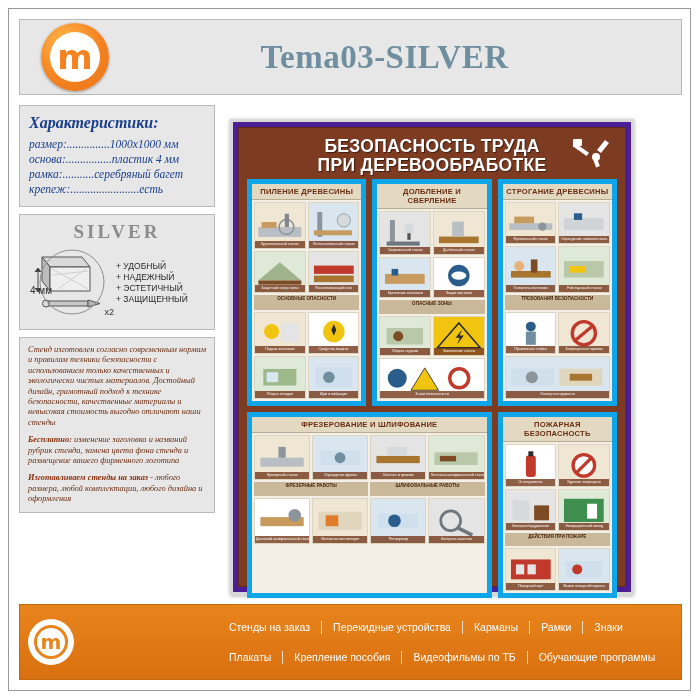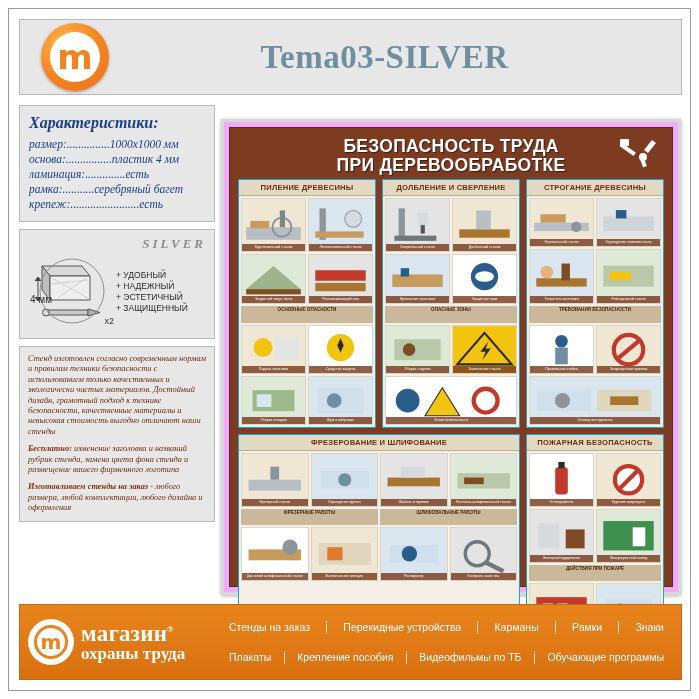--- a/index.html
+++ b/index.html
@@ -81,26 +81,25 @@
     white-space: nowrap; overflow: hidden;
   }
   .char-row .v { font-style: italic; }
 
   .silver-box {
     margin-top: 7px;
     background: #e7e7e7; border: 1px solid #b9b9b9;
     padding: 6px 8px 8px 8px;
   }
   .silver-title {
-    text-align: right;
+    text-align: center;
     font-family: "Liberation Serif", serif;
-    font-size: 13px; font-weight: bold;
+    font-size: 19px; font-weight: bold;
     color: #8c8c8c;
     letter-spacing: 3px;
-    font-style: italic;
   }
   .silver-body { display: flex; margin-top: 4px; }
   .sample { width: 88px; height: 74px; position: relative; }
   .sample svg { position: absolute; left: 0; top: 0; }
   .sample-label {
     position: absolute; left: 2px; top: 38px;
     font-size: 10px; color: #333;
   }
   .x2 {
     position: absolute; right: 2px; bottom: 4px;
@@ -121,23 +120,23 @@
     font-family: "Liberation Serif", serif;
     font-size: 8.4px; line-height: 10.4px;
     color: #6b2a0e; font-style: italic;
     margin: 0 0 7px 0;
   }
   .desc-p b { color: #8c2f0c; font-style: italic; }
   .desc-p.last { margin-bottom: 0; }
 
   
   .poster-outer {
-    position: absolute; left: 212px; top: 110px;
-    width: 460px; height: 476px;
-    background: #f0abfc;
+    position: absolute; left: 221px; top: 110px;
+    width: 404px; height: 476px;
+    background: #4c1d95;
     border: 3px solid #d8d8d8;
     padding: 5px;
     box-shadow: 0 1px 4px rgba(0,0,0,.3);
   }
   .poster {
     width: 100%; height: 100%;
     background: #7d3b22;
     border: 1px solid #5c2a16;
     padding: 7px 8px 8px 8px;
     display: flex; flex-direction: column;
@@ -158,21 +157,21 @@
   }
   .poster-grid {
     flex: 1;
     display: grid;
     grid-template-columns: 1fr 1fr 1fr;
     grid-template-rows: 1fr 0.82fr;
     gap: 6px;
   }
   .panel {
     background: #f3efe6;
-    border: 1px solid #0ea5e9;
+    border: 5px solid #0ea5e9;
     display: flex; flex-direction: column;
     overflow: hidden;
   }
   .panel-head {
     background: #e3d9c2;
     border-bottom: 1px solid #b9ad90;
     text-align: center;
     font-size: 7.6px; font-weight: bold;
     color: #6a2f12;
     padding: 3px 1px;
@@ -250,21 +249,21 @@
     position: relative;
   }
   .fl-text .l1 sup { font-size: 9px; vertical-align: super; }
   .fl-text .l2 {
     font-family: "Liberation Serif", serif;
     font-size: 17px; font-weight: bold;
   }
   .footer-links { flex: 1; padding: 0 6px 0 2px; }
   .flrow {
     display: flex; align-items: center;
-    justify-content: space-between;
+    justify-content: flex-start;
     gap: 0px;
     height: 24px;
   }
   .flrow.top { margin-bottom: 6px; }
   .flink {
     color: #ffffff; font-size: 10.5px;
     padding: 0 11px;
     white-space: nowrap;
     font-family: "Liberation Sans", sans-serif;
   }
@@ -290,23 +289,20 @@
   <div class="left-col">
 
     <div class="char-box">
       <div class="char-title">Характеристики:</div>
 
       <div class="char-row">
         <span>размер:</span><span>...............</span><span class="v">1000x1000  мм</span>
       </div>
       <div class="char-row">
         <span>основа:</span><span>................</span><span class="v">пластик 4 мм</span>
-      </div>
-      <div class="char-row">
-        <span>ламинация:</span><span>..............</span><span class="v">есть</span>
       </div>
       <div class="char-row">
         <span>рамка:</span><span>...........</span><span class="v">серебряный багет</span>
       </div>
       <div class="char-row">
         <span>крепеж:</span><span>........................</span><span class="v">есть</span>
       </div>
     </div>
 
     <div class="silver-box">
@@ -681,24 +677,20 @@
 
     </div>
    </div>
   </div>
 
   <div class="footer">
     <div class="footer-logo">
       <div class="fl-circle">
         <div class="inner">m</div>
       </div>
-      <div class="fl-text">
-        <div class="l1"><span>магазин</span><sup>®</sup></div>
-        <div class="l2">охраны труда</div>
-      </div>
     </div>
     <div class="footer-links">
       <div class="flrow top">
         <span class="flink">Стенды на заказ</span>
         <span class="sep"></span>
         <span class="flink">Перекидные устройства</span>
         <span class="sep"></span>
         <span class="flink">Карманы</span>
         <span class="sep"></span>
         <span class="flink">Рамки</span>

